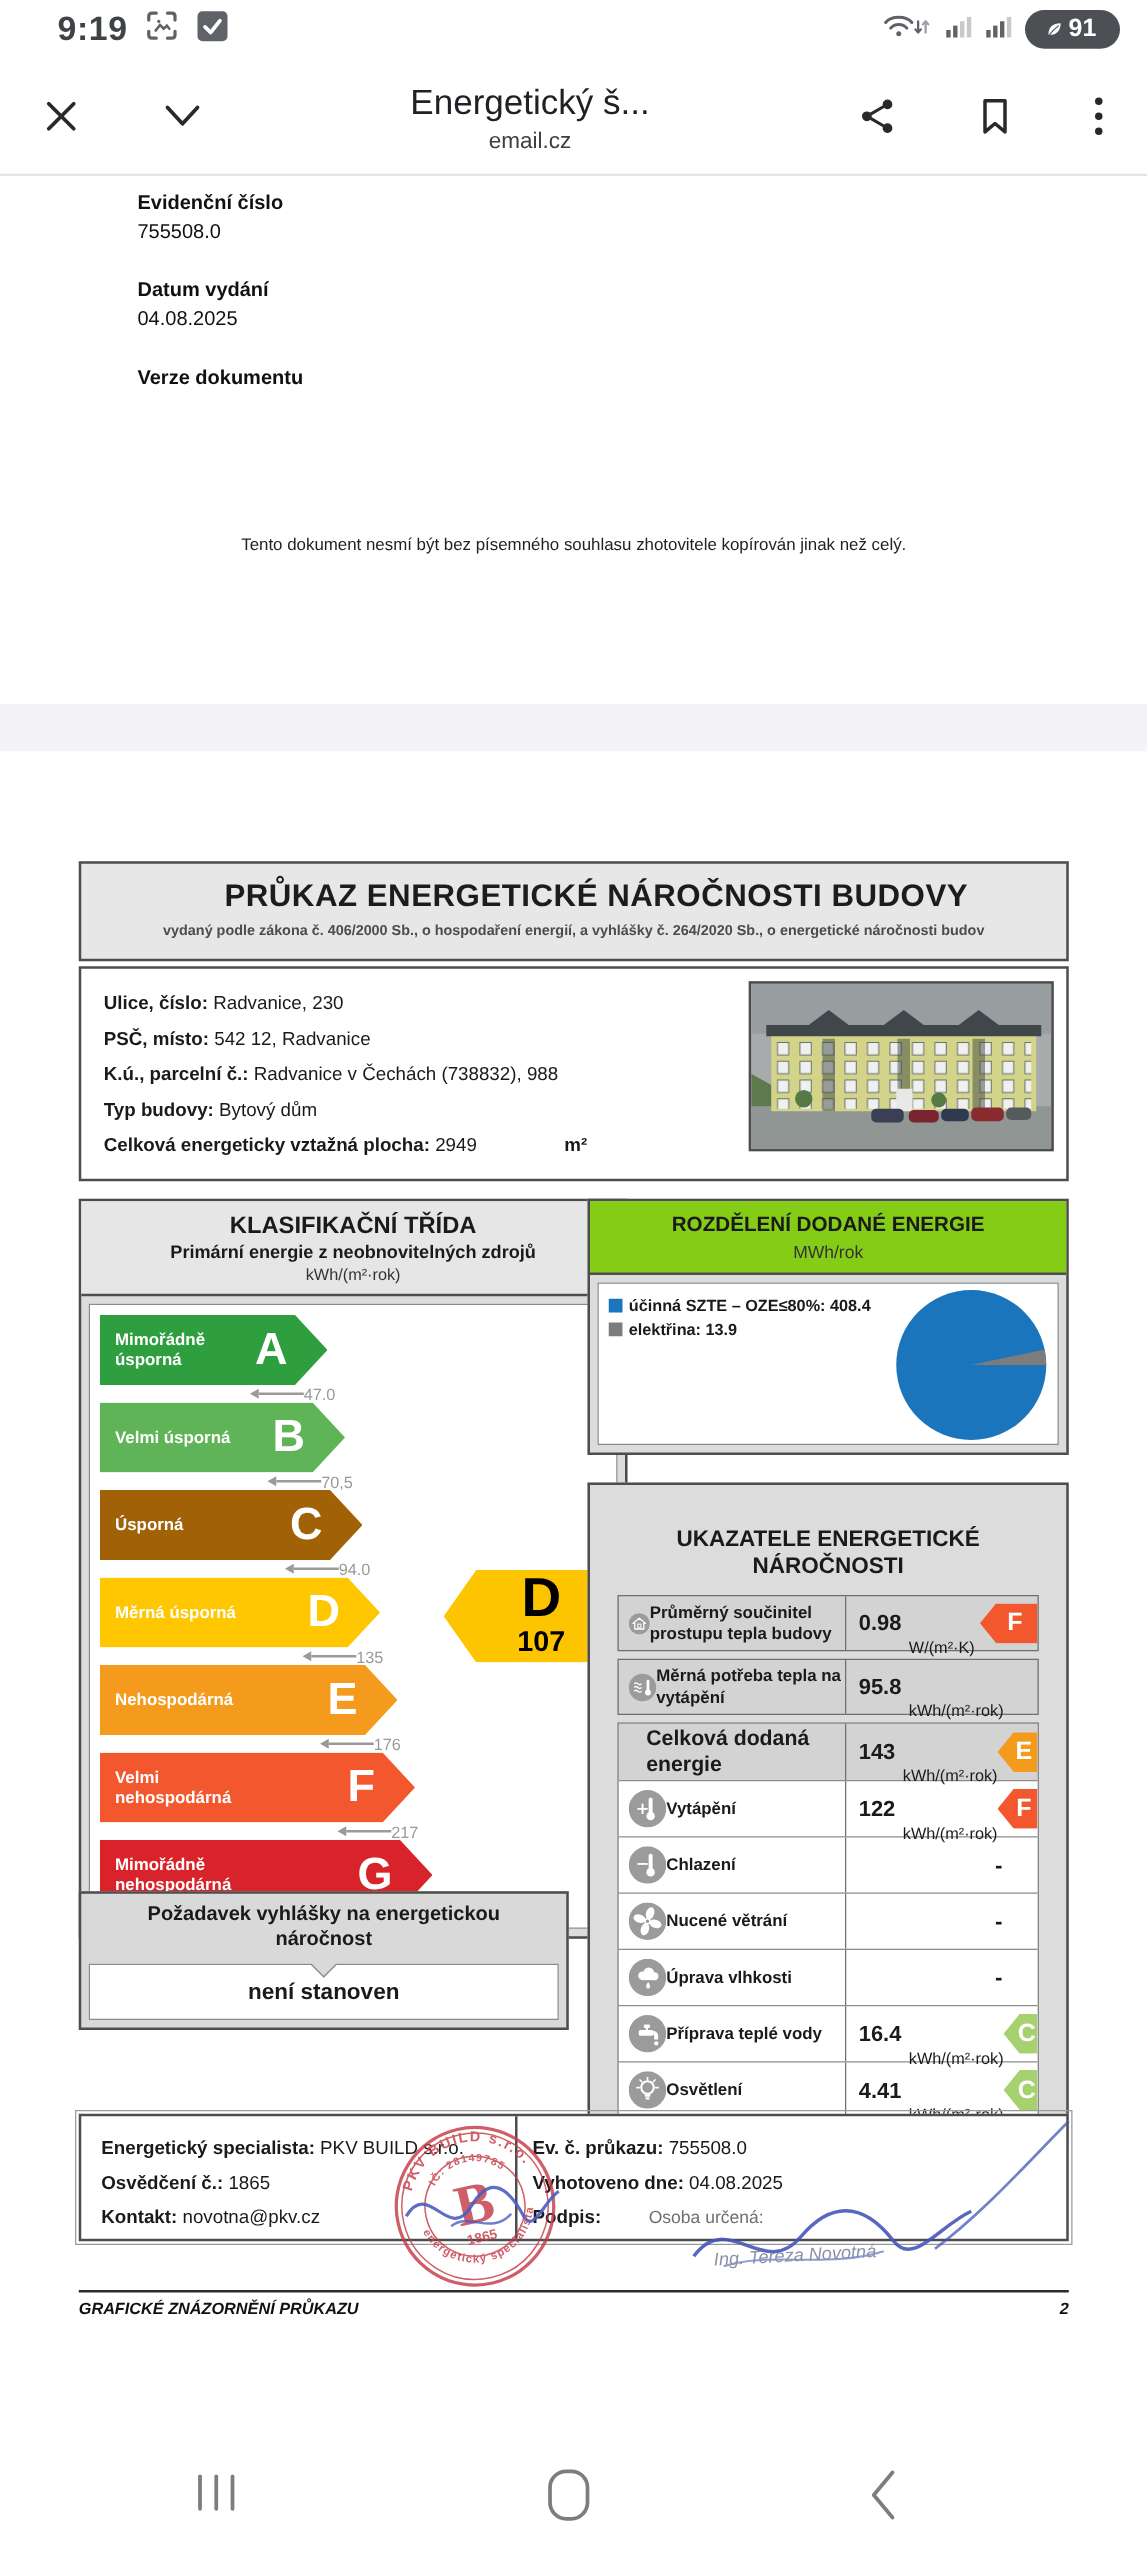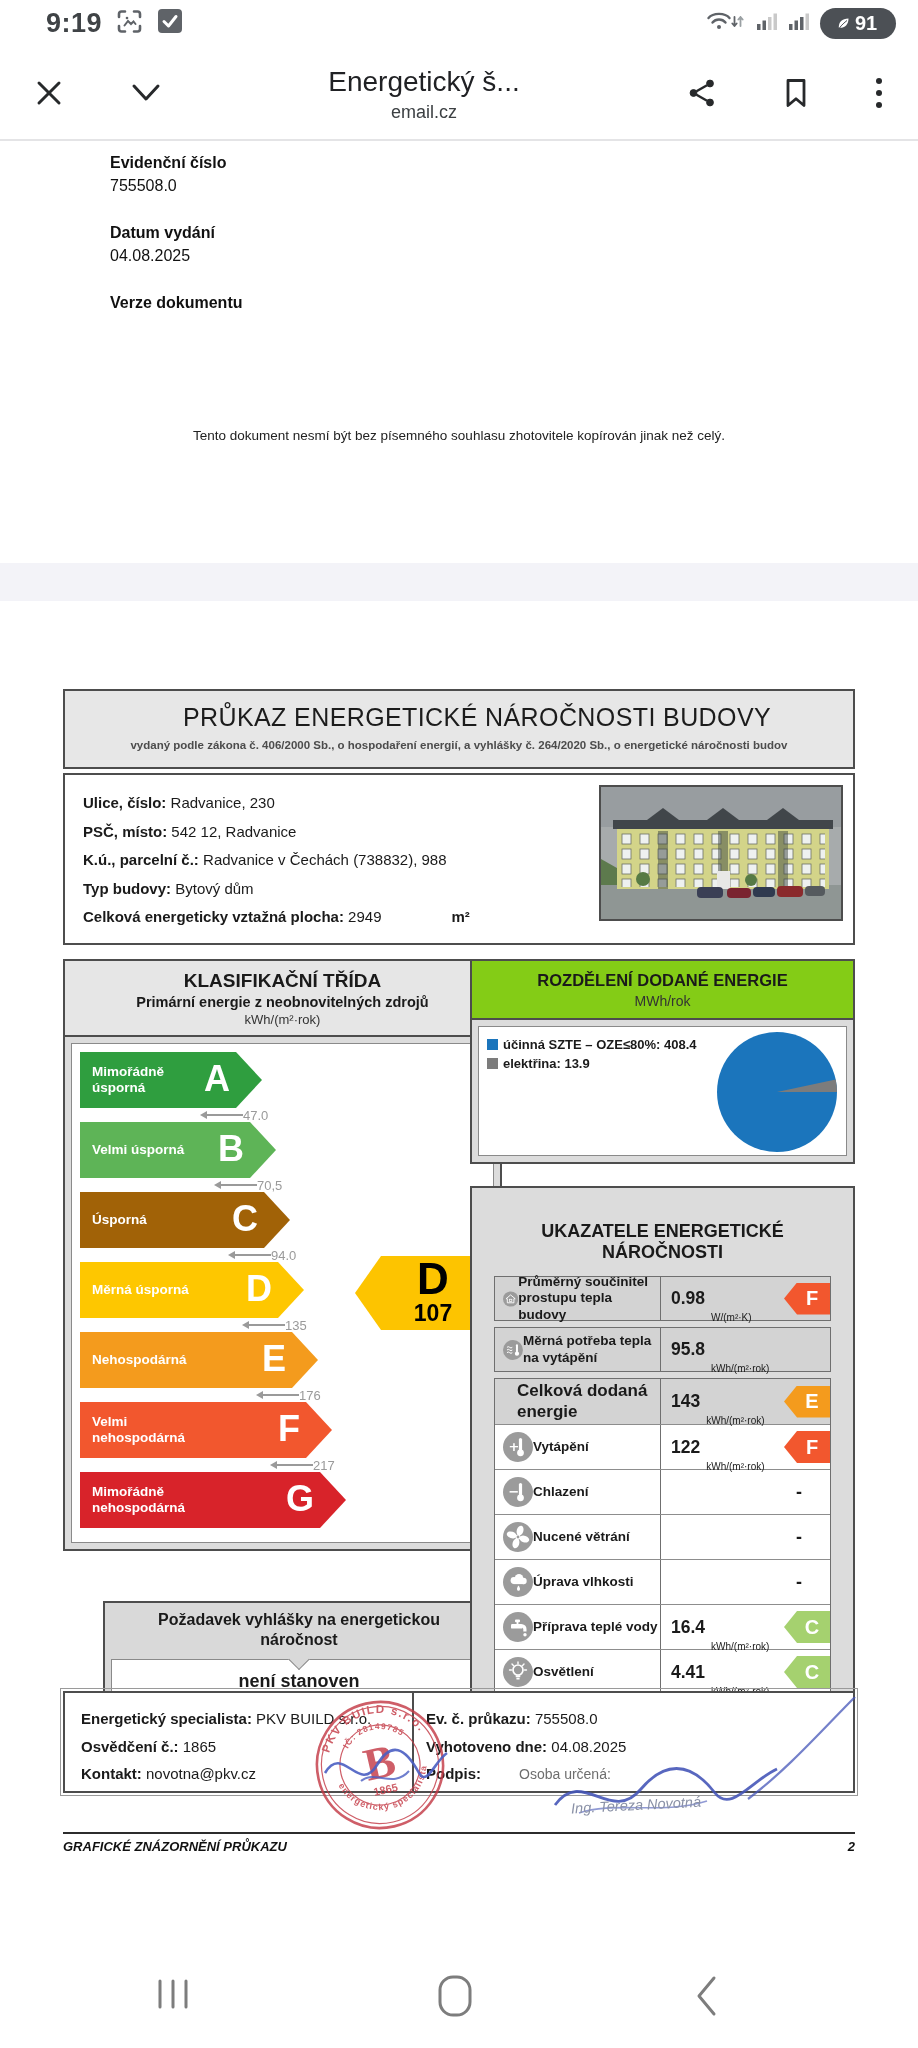--- a/index.html
+++ b/index.html
@@ -38,21 +38,21 @@
   .disclaimer { position:absolute; top:287px; left:0; width:918px; text-align:center;
     font-size:13.5px; color:#222; }
   .page-separator { position:absolute; top:422px; left:0; width:918px; height:38px; background:#f3f3f8; }
 
   
   .cert { position:absolute; left:63px; top:548px; width:792px; height:1260px; color:#1a1a1a; }
   .box { border:2px solid #4d4d4d; background:#fff; }
 
   .c-title { position:absolute; left:0; top:0; width:792px; height:80px; background:#e7e7e7;
     text-align:center; padding-top:12px; }
-  .c-title h1 { font-size:25px; font-weight:400; letter-spacing:.4px; color:#1c1c1c;padding-left:36px; }
+  .c-title h1 { font-size:25px; font-weight:700; letter-spacing:.4px; color:#1c1c1c;padding-left:36px; }
   .c-title p { font-size:11.5px; font-weight:bold; color:#4c4c4c; margin-top:7px; }
 
   .c-building { position:absolute; left:0; top:84px; width:792px; height:172px; padding:14px 18px; }
   .b-row { font-size:15px; line-height:28.5px; }
   .b-row b { font-weight:bold; }
   .b-unit { margin-left:70px; font-weight:bold; }
   .b-photo { position:absolute; right:10px; top:10px; width:244px; height:136px;
     border:2px solid #4d4d4d; background:#a7abac; }
 
   
@@ -84,22 +84,22 @@
   .thr-a { margin-left:120px; } .thr-b { margin-left:134px; } .thr-c { margin-left:148px; }
   .thr-d { margin-left:162px; } .thr-e { margin-left:176px; } .thr-f { margin-left:190px; }
   .rating-arrow { position:absolute; right:6px; top:212px; width:132px; height:74px; background:#fdc400;
     clip-path:polygon(26px 0, 100% 0, 100% 100%, 26px 100%, 0 50%);
     display:flex; flex-direction:column; align-items:center; justify-content:center;
     padding-left:24px; color:#000; }
   .rating-letter { font-size:44px; font-weight:800; line-height:.92; }
   .rating-value { font-size:23px; font-weight:bold; margin-top:1px; }
 
   
-  .c-req { position:absolute; left:0; top:912px; width:392px; background:#d9d9d9;
-    border:2px solid #4d4d4d;margin-left:40px; }
+  .c-req { position:absolute; left:0; top:824px; width:392px; background:#d9d9d9;
+    border:2px solid #4d4d4d; }
   .req-head { text-align:center; font-size:16px; font-weight:bold; padding:7px 28px 9px; line-height:1.25; }
   .req-body { position:relative; margin:0 6px 6px; background:#fff; border:1px solid #8a8a8a;
     text-align:center; font-size:18px; font-weight:bold; padding:11px 0; }
   .req-body::before { content:""; position:absolute; top:-8px; left:50%;
     transform:translateX(-50%) rotate(45deg); width:14px; height:14px; background:#d9d9d9;
     border-right:1px solid #8a8a8a; border-bottom:1px solid #8a8a8a; }
 
   
   .c-energy { position:absolute; left:407px; top:270px; width:385px; background:#dcdcdc;
     border:2px solid #4d4d4d; }
@@ -119,24 +119,24 @@
     border:2px solid #4d4d4d; padding:22px; }
   .ind-title { text-align:center; font-size:18px; font-weight:800; padding:11px 0 13px; }
   .ind-row { display:flex; align-items:stretch; background:#fff; height:45px; }
   .ind-row.sep { border:1px solid #6f6f6f; margin-bottom:6px; }
   .ind-row.shaded { background:#d3d3d3; }
   .ind-group { border:1px solid #6f6f6f; }
   .ind-group .ind-row + .ind-row { border-top:1px solid #8d8d8d; }
   .ind-left { flex:1; display:flex; align-items:center; gap:0; padding-left:8px; }
   .ind-label { font-size:13.5px; font-weight:bold; line-height:1.2; }
   .ind-label.big { font-size:17px; font-weight:800; padding-left:14px; }
-  .ind-right { width:170px; border-left:1px solid #6f6f6f; display:flex; align-items:center;
+  .ind-right { width:154px; border-left:1px solid #6f6f6f; display:flex; align-items:center;
     padding-left:10px; position:relative; }
   .ind-value { font-size:17.5px; font-weight:bold; }
-  .ind-unit { font-size:10px; margin-left:6px; color:#1a1a1a;margin-top:38px; }
+  .ind-unit { font-size:13px; margin-left:6px; color:#1a1a1a;margin-top:38px; }
   .badge { margin-left:auto; width:46px; height:32px; color:#fff; font-size:20px; font-weight:800;
     display:flex; align-items:center; justify-content:center; padding-left:10px;
     clip-path:polygon(13px 0, 100% 0, 100% 100%, 13px 100%, 0 50%); }
   .badge-f { background:#f2572e; } .badge-e { background:#f49b1d; } .badge-c { background:#a5d16f; }
   .dash { margin-left:auto; padding-right:28px; font-size:18px; font-weight:bold; }
 
   
   .c-footer { position:absolute; left:0; top:1002px; width:792px; height:102px; display:flex;
     outline:1px solid #9a9a9a; outline-offset:2px; }
   .f-left { width:347px; padding:12px 0 0 16px; }

